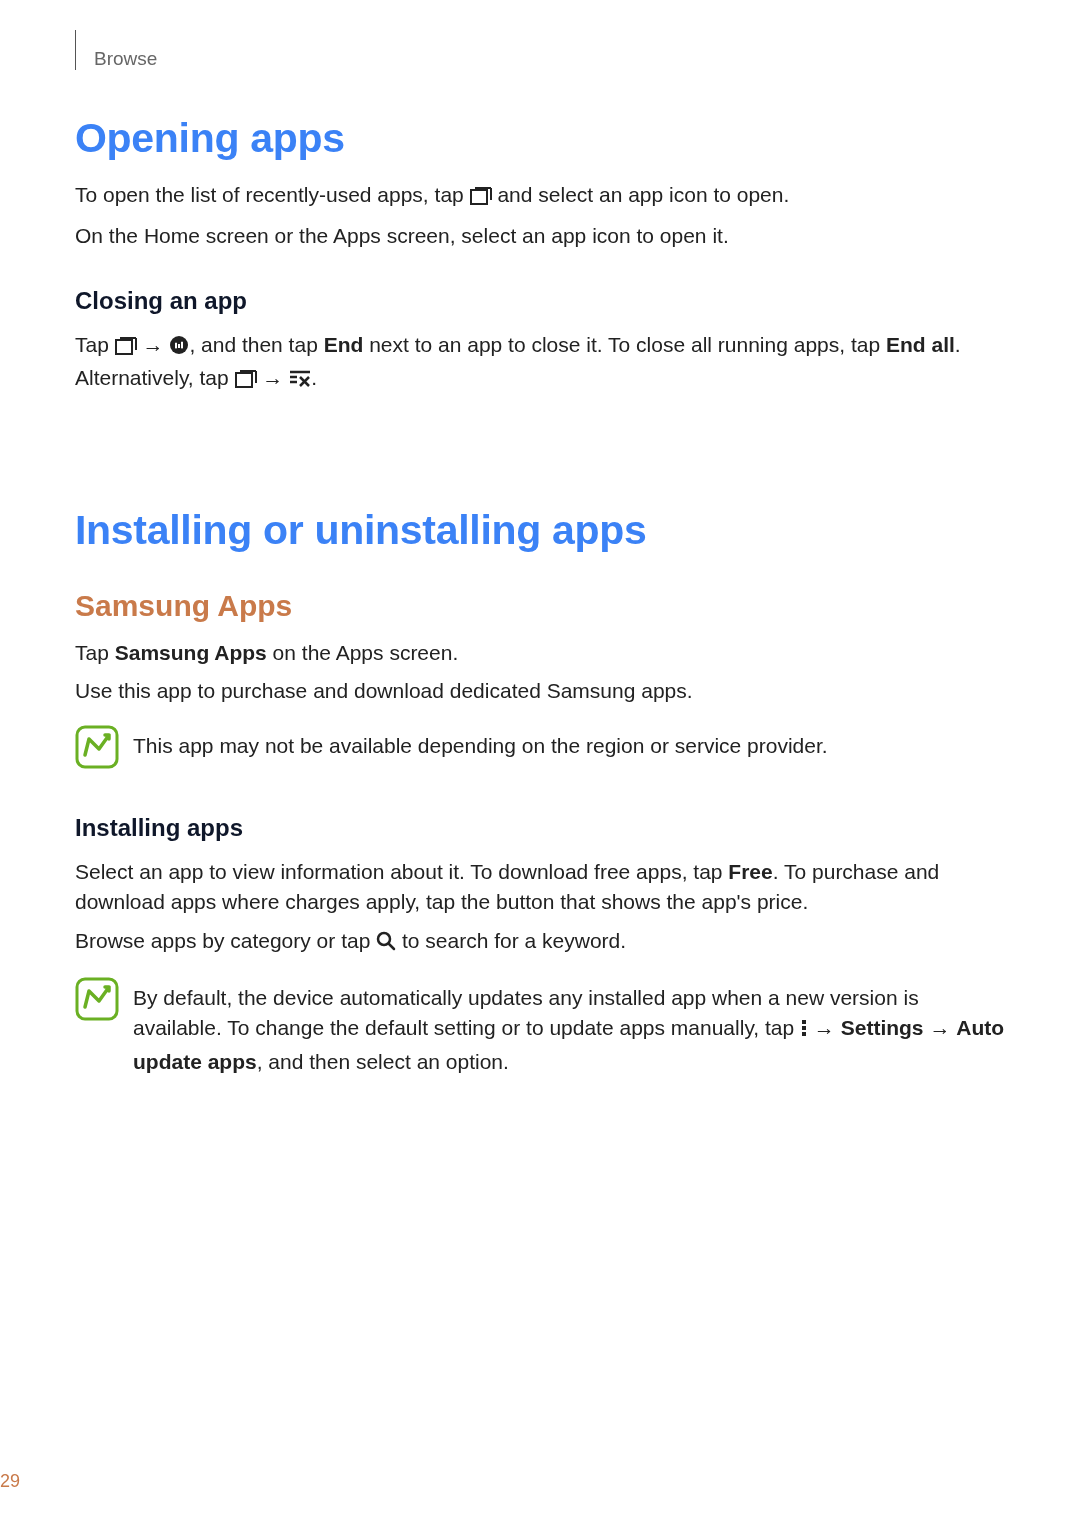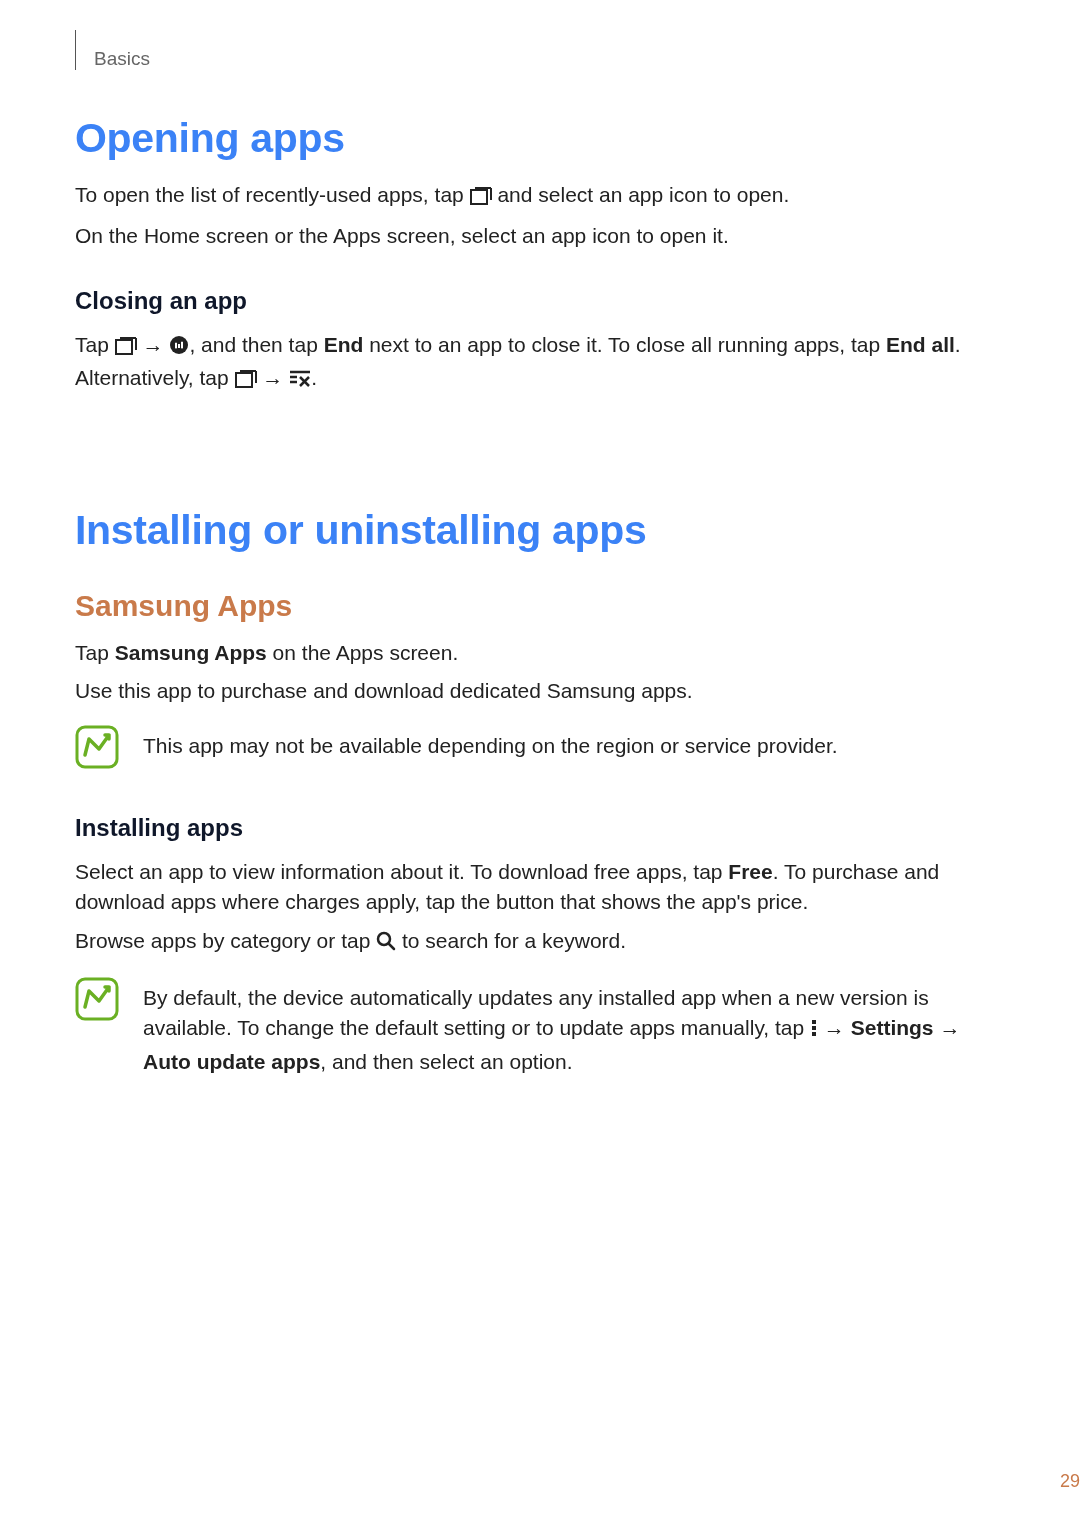--- a/index.html
+++ b/index.html
@@ -56,52 +56,52 @@
     .section-gap { margin-top: 110px; }
     .section-gap-sm { margin-top: 35px; }
     .ic {
       display: inline-block;
       vertical-align: -3px;
     }
     .bold { font-weight: 700; }
     .note-row {
       display: flex;
       align-items: flex-start;
-      gap: 24px;
+      gap: 14px;
       margin-top: 18px;
       margin-bottom: 10px;
     }
     .note-icon {
       flex-shrink: 0;
       width: 44px;
       height: 44px;
     }
     .note-body {
       font-size: 21px;
       line-height: 1.45;
       color: #222;
       padding-top: 6px;
     }
     .page-number {
       position: absolute;
       bottom: 35px;
       left: 0;
       right: 0;
-      text-align: right;
+      text-align: left;
       font-size: 18px;
       color: #c97a4a;
     }
   </style>
 </head>
 <body>
 
 <div class="page">
 
   <div class="header-area">
-    <span class="header-title">Basics</span>
+    <span class="header-title">Browse</span>
   </div>
 
   <h1 class="h1">Opening apps</h1>
 
   <p class="body-text">
     <span>To open the list of recently-used apps, tap </span><span class="ic"><svg width="22" height="18" viewBox="0 0 22 18">
           <rect x="1" y="3" width="16" height="14" fill="none" stroke="#222" stroke-width="2"></rect>
           <line x1="5" y1="1" x2="21" y2="1" stroke="#222" stroke-width="2"></line>
           <line x1="21" y1="1" x2="21" y2="13" stroke="#222" stroke-width="2"></line>
         </svg></span><span> and select an app icon to open.</span>

